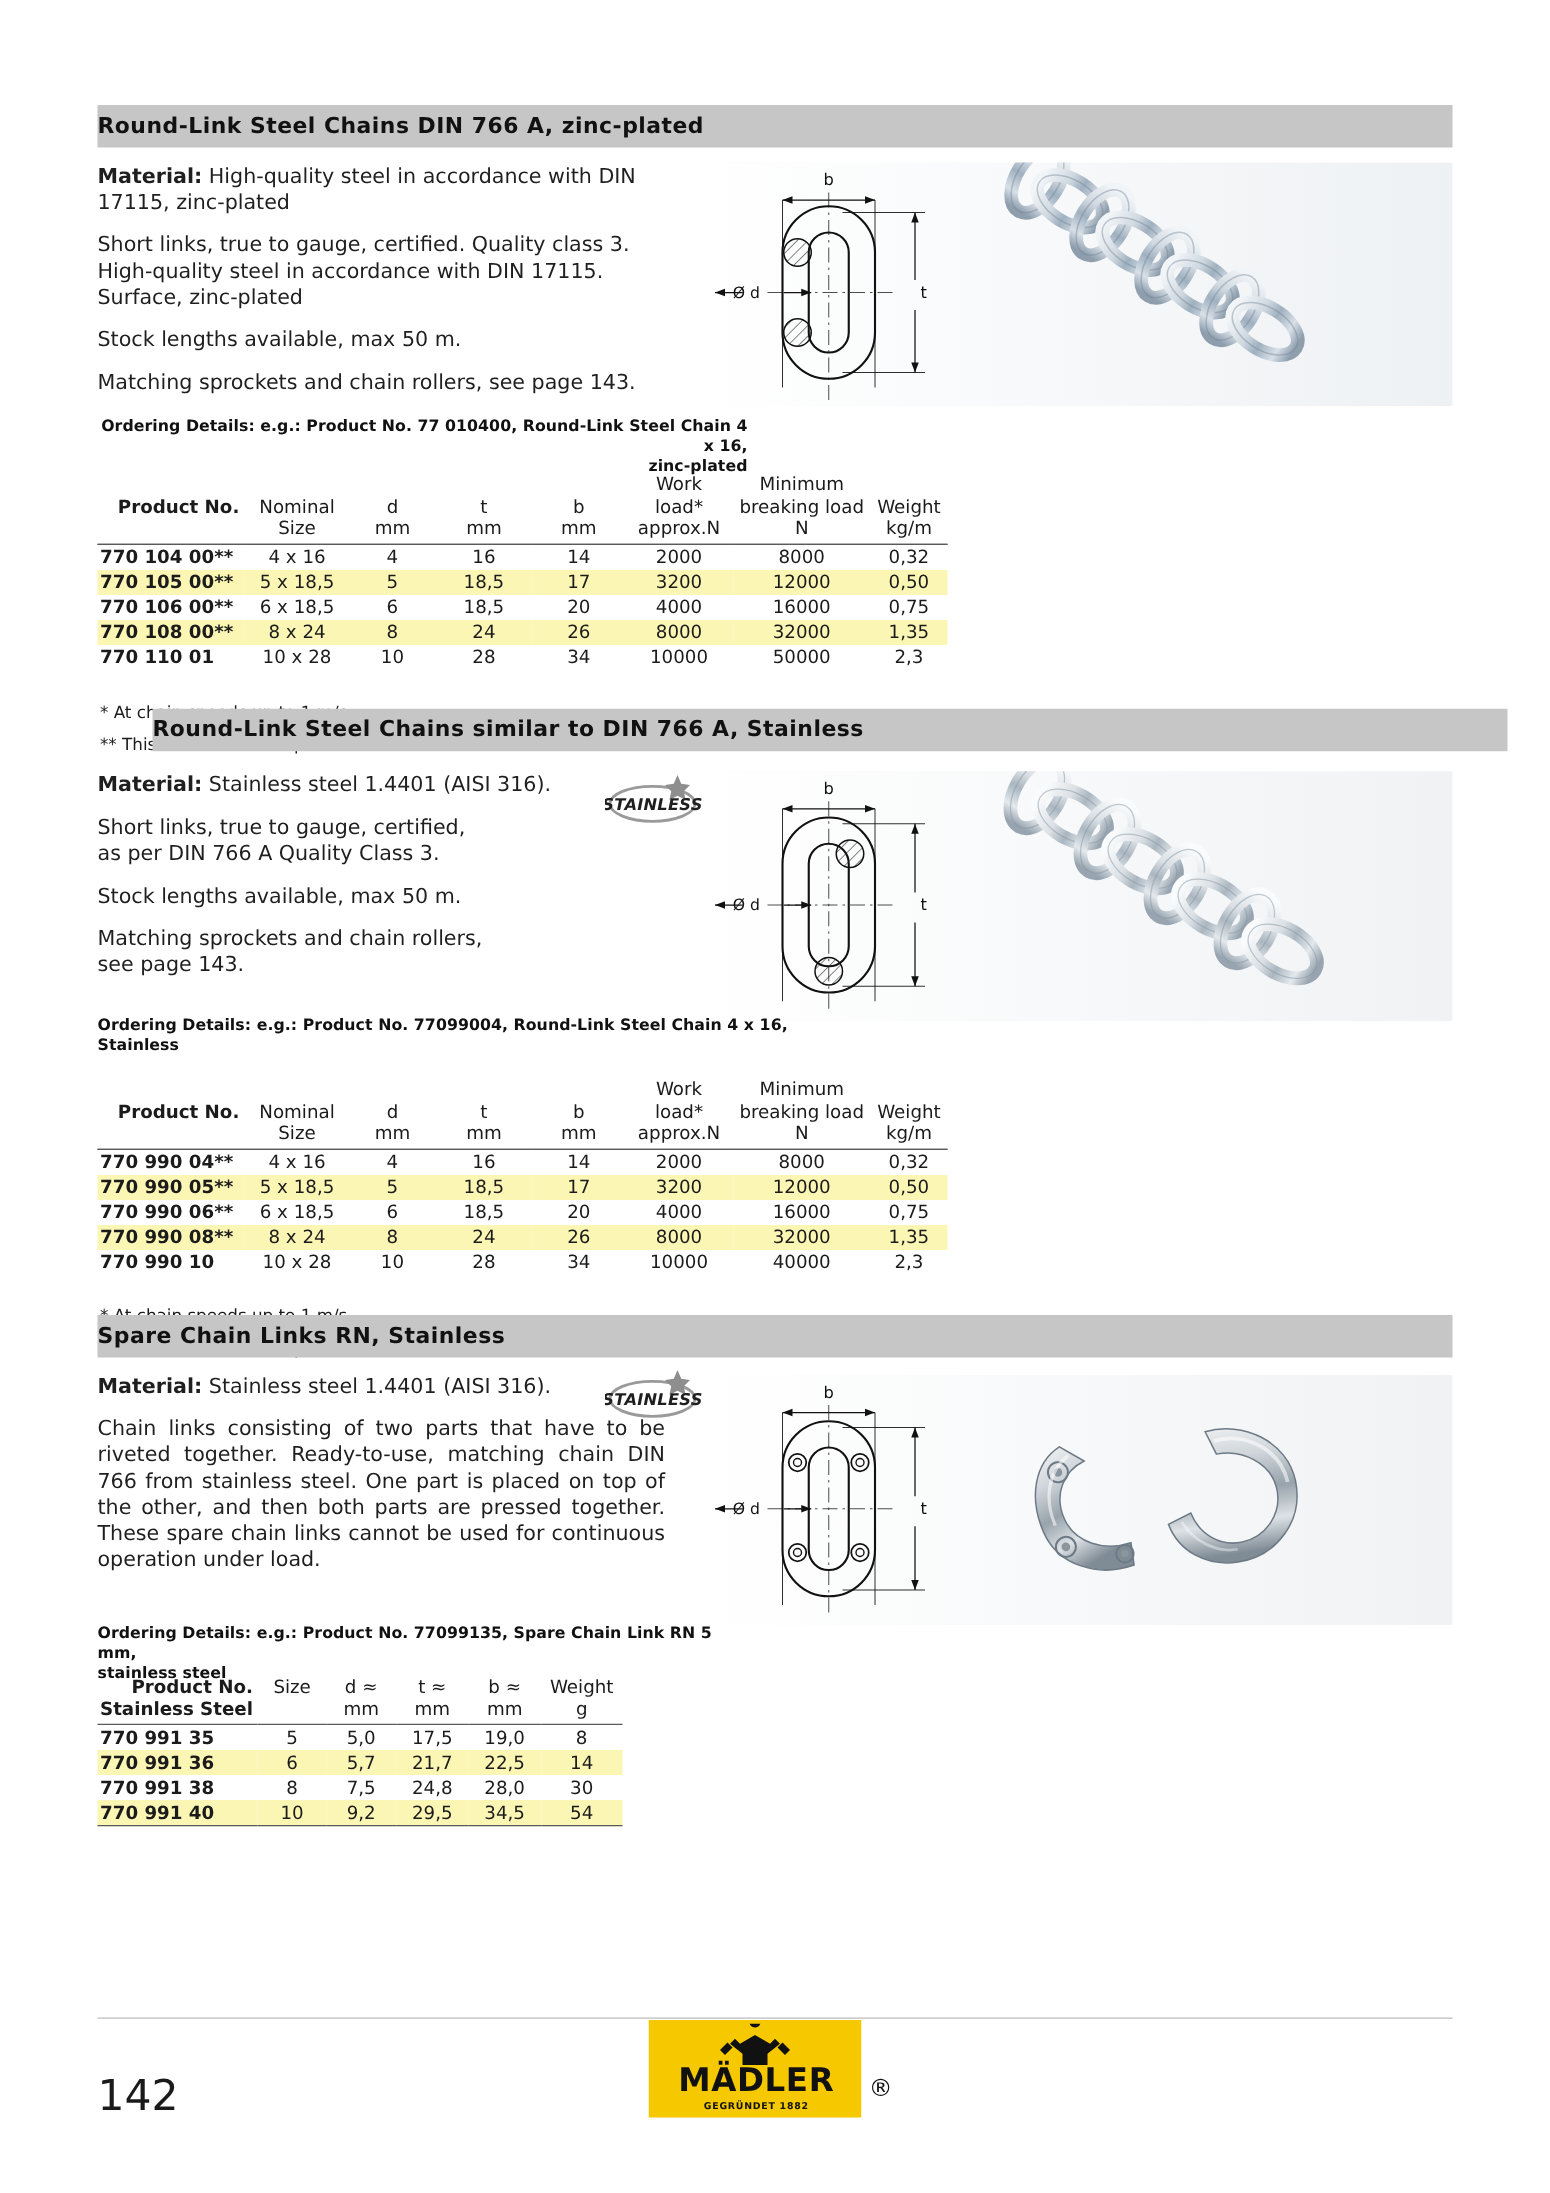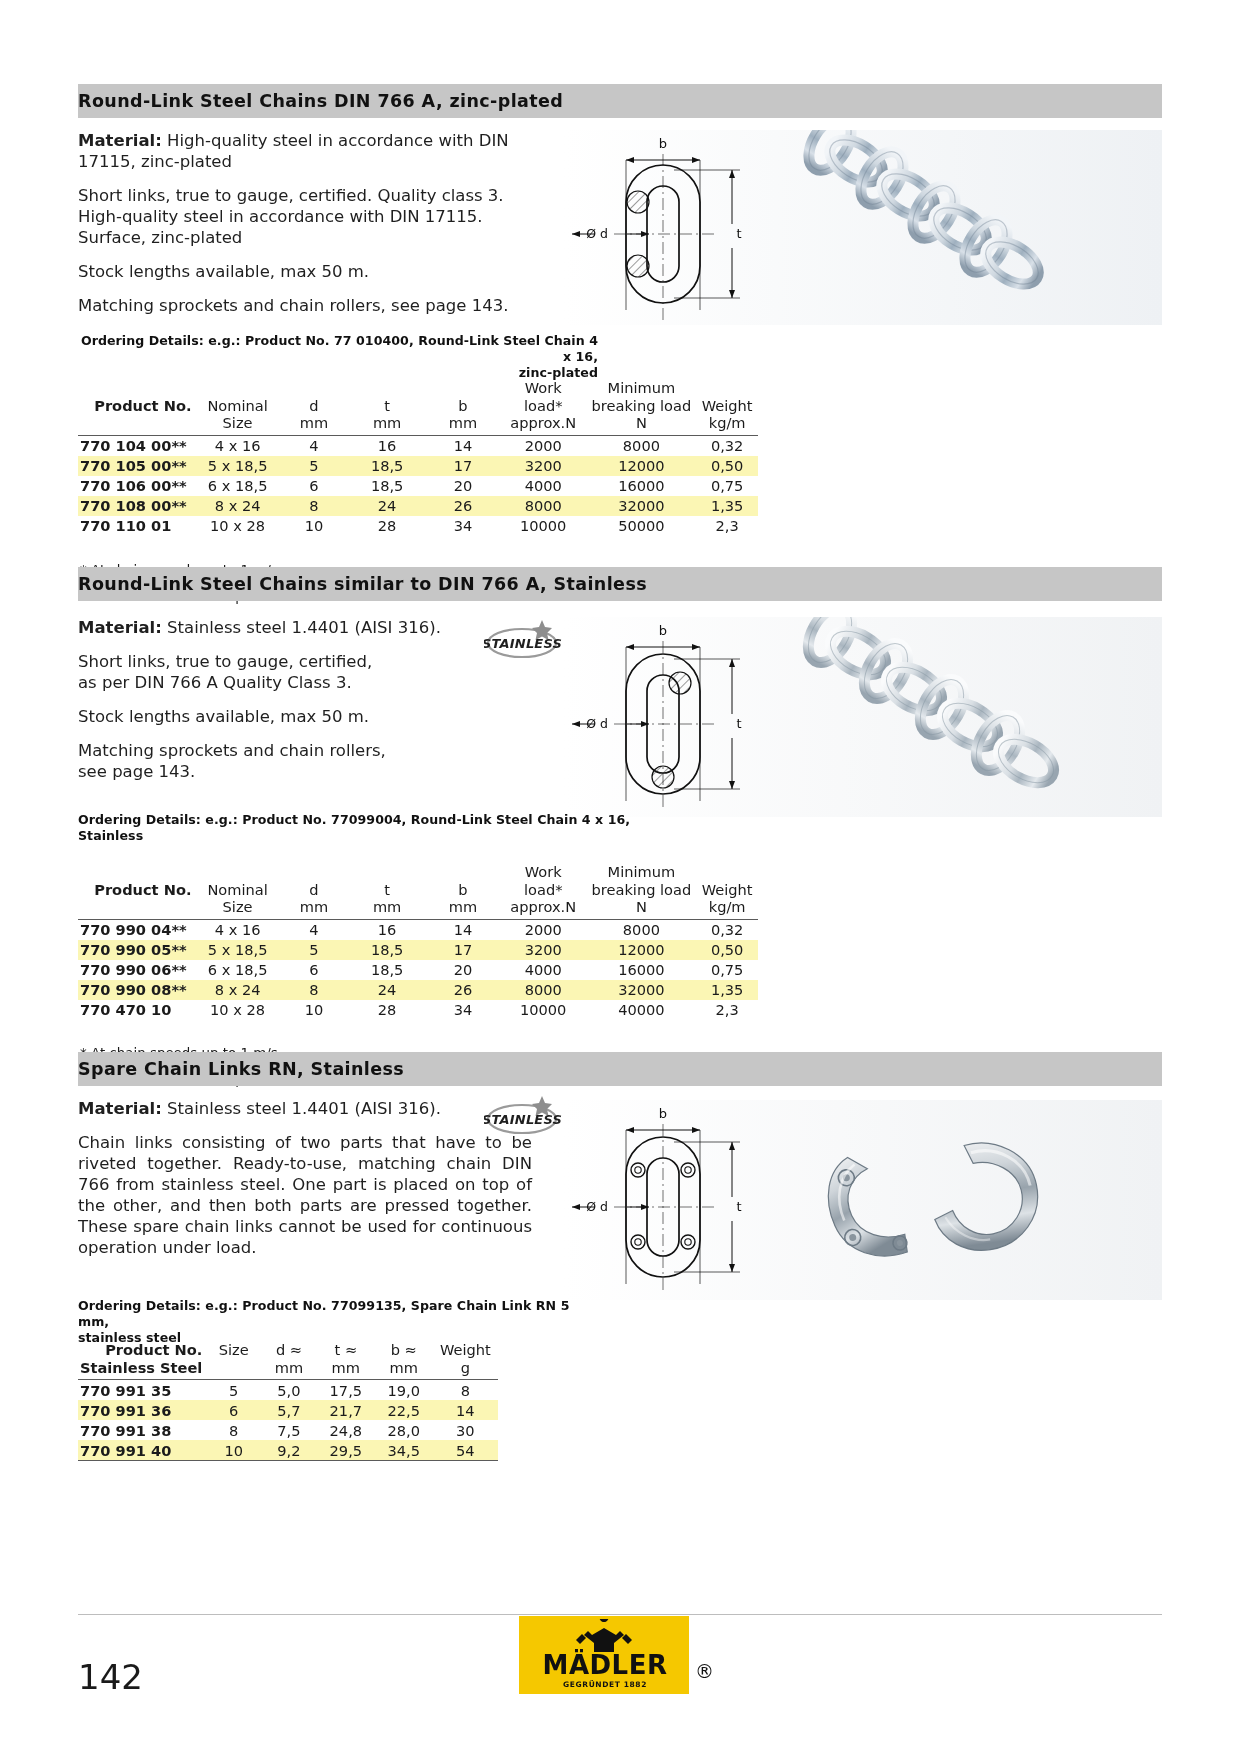--- a/index.html
+++ b/index.html
@@ -298,21 +298,21 @@
         <td>10000</td>
         <td>50000</td>
         <td>2,3</td>
       </tr>
     </tbody>
   </table>
 
   <div class="foot" style="left:80px; top:563px;">* At chain speeds up to 1 m/s.</div>
   <div class="foot" style="left:80px; top:589px;">** This dimension isn't part of DIN 766:2015-06.</div>
 
-  <div class="band" style="top:567px; top:567px;">
+  <div class="band" style="top:567px; top:567px;margin-left:44px;">
     <span class="band-title">Round-Link Steel Chains similar to DIN 766 A, Stainless</span>
   </div>
 
   <div class="txtblock" style="left:78px; top:617px; width:400px;">
     <p><span class="lbl">Material:</span><span> Stainless steel 1.4401 (AISI 316).</span></p>
     <p style="white-space:pre-line;">Short links, true to gauge, certified,
 as per DIN 766 A Quality Class 3.</p>
     <p>Stock lengths available, max 50 m.</p>
     <p style="white-space:pre-line;">Matching sprockets and chain rollers,
 see page 143.</p>
@@ -486,21 +486,21 @@
         <td class="first">770 990 08**</td>
         <td>8 x 24</td>
         <td>8</td>
         <td>24</td>
         <td>26</td>
         <td>8000</td>
         <td>32000</td>
         <td>1,35</td>
       </tr>
       <tr>
-        <td class="first">770 470 10</td>
+        <td class="first">770 990 10</td>
         <td>10 x 28</td>
         <td>10</td>
         <td>28</td>
         <td>34</td>
         <td>10000</td>
         <td>40000</td>
         <td>2,3</td>
       </tr>
     </tbody>
   </table>

